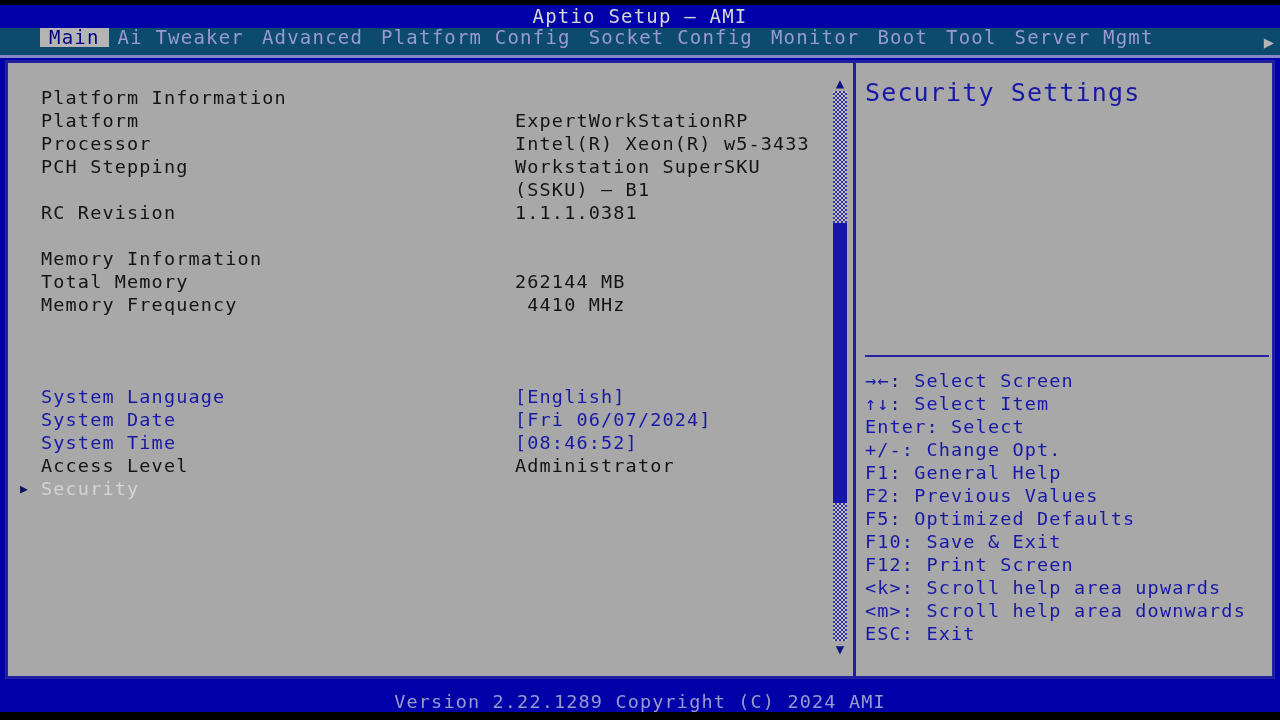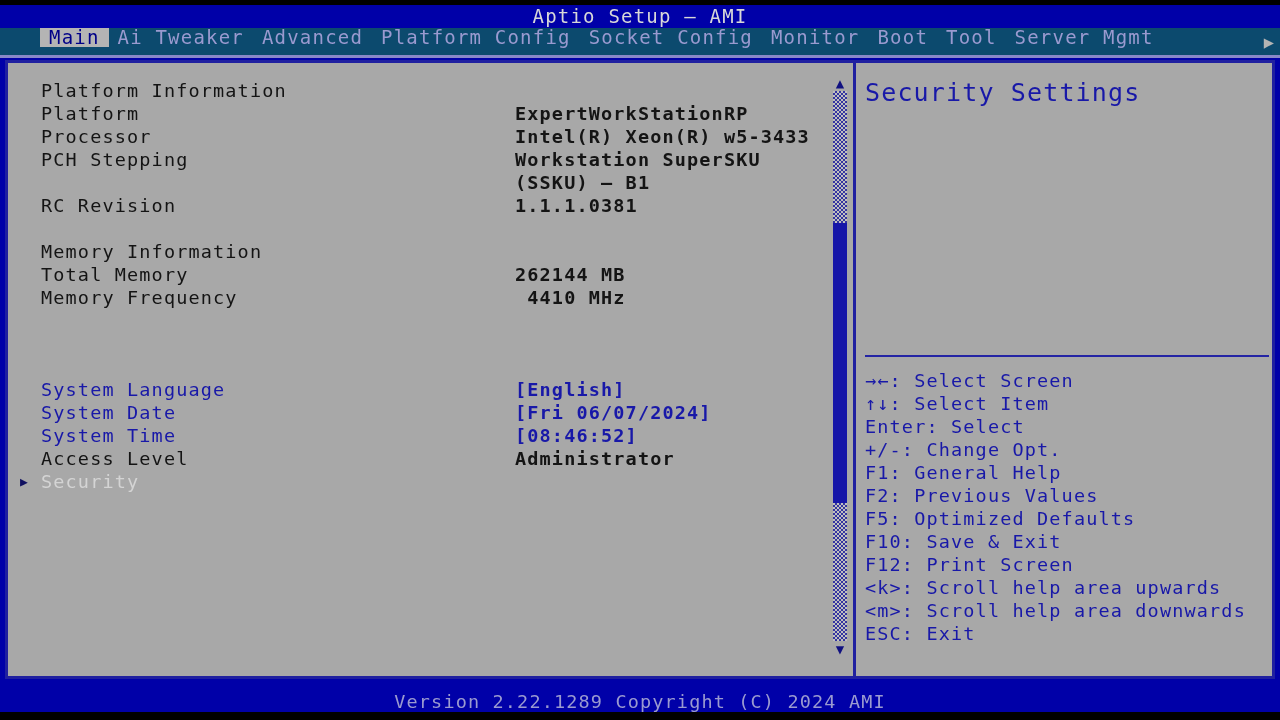--- a/index.html
+++ b/index.html
@@ -118,42 +118,42 @@
     flex: 1;
     height: 100%;
     background: #a8a8a8;
     box-sizing: border-box;
     padding-left: 9px;
   }
 
   
   .rows {
     position: absolute;
-    left: 0; top: 16px;
+    left: 0; top: 0;
     width: 820px;
+    padding-top: 23px;
   }
   .row {
     position: relative;
     height: 23px;
     line-height: 23px;
     font-size: 18.5px;
     letter-spacing: 1.15px;
     white-space: pre;
     display: block;
   }
   .row .label {
     position: absolute;
     left: 33px;
     top: 0;
   }
   .row .value {
     position: absolute;
     left: 507px;
     top: 0;
-    font-weight: bold;
   }
 
   .t-dark  { color: #141414; }
   .t-blue  { color: #1818a8; }
   .t-sel   { color: #d4d4d4; }
 
   .row .tri {
     position: absolute;
     left: 12px;
     top: 0;

